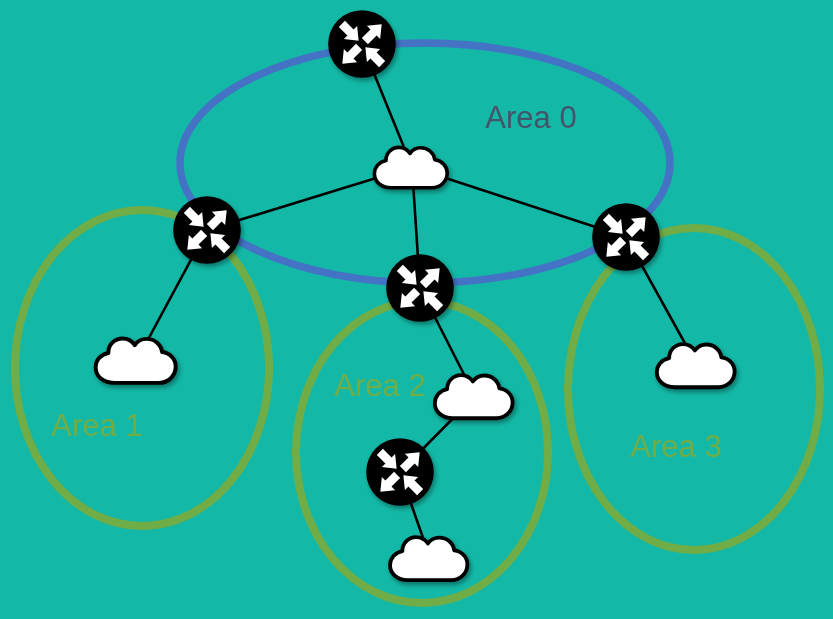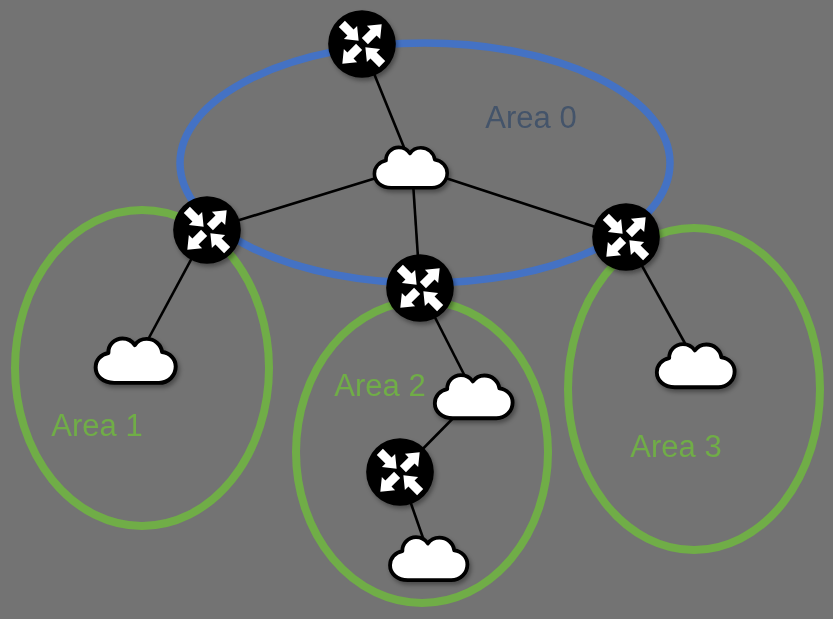--- a/index.html
+++ b/index.html
@@ -5,21 +5,21 @@
   html, body {
     margin: 0;
     padding: 0;
     background: #ffffff;
     font-family: "Liberation Sans", sans-serif;
   }
   .canvas {
     position: relative;
     width: 833px;
     height: 619px;
-    background: #737373;
+    background: #14b8a6;
     overflow: hidden;
   }
   svg { display: block; }
   .node-shadow { filter: drop-shadow(2.5px 3.5px 2px rgba(0,0,0,0.35)); }
   .area-label {
     font-family: "Liberation Sans", sans-serif;
     font-size: 31px;
     font-weight: 400;
   }
 </style>

